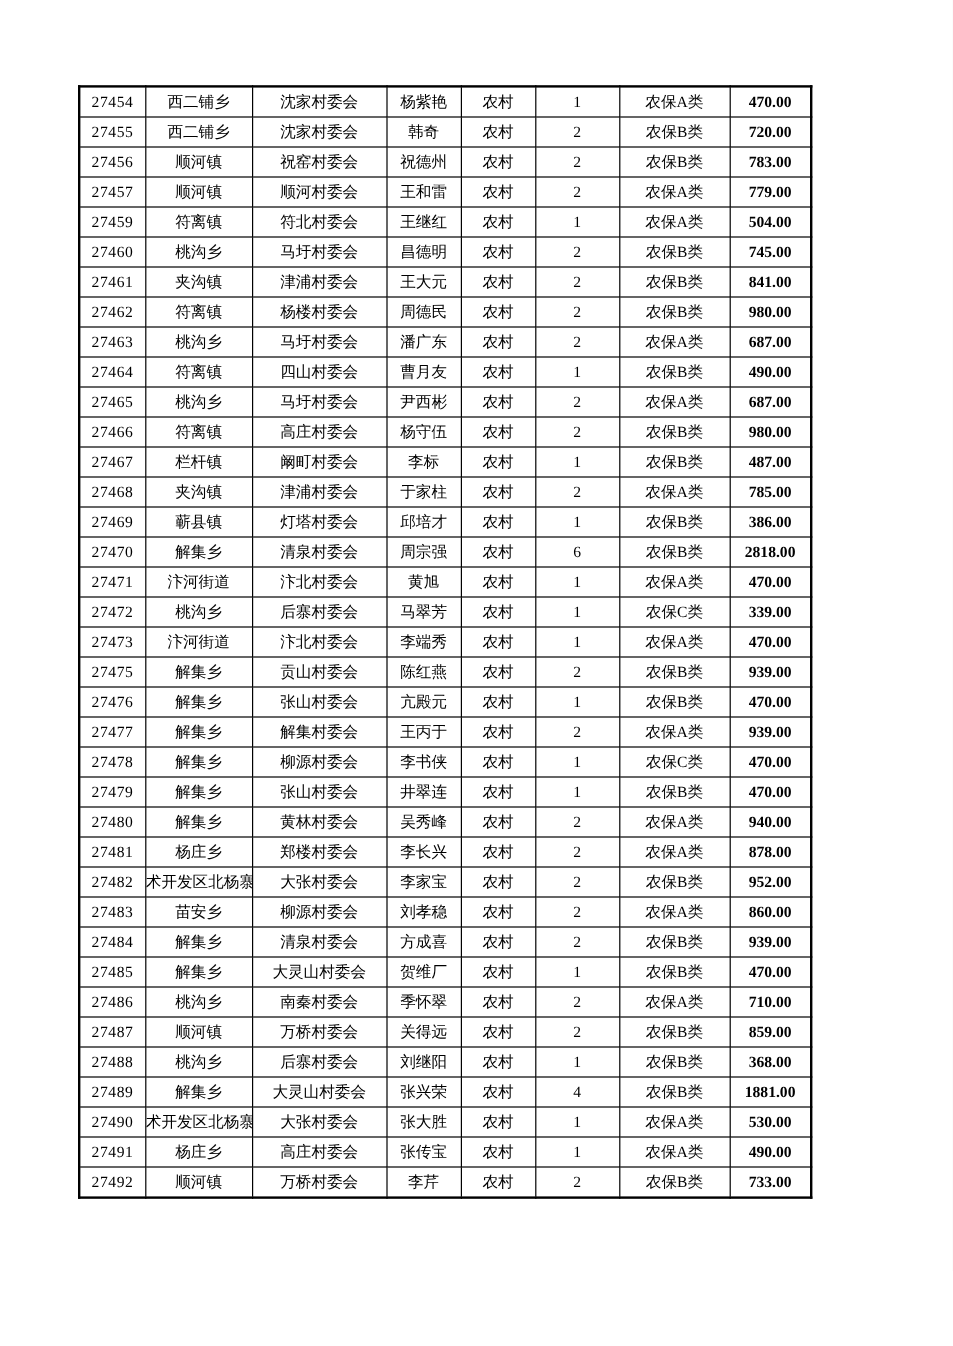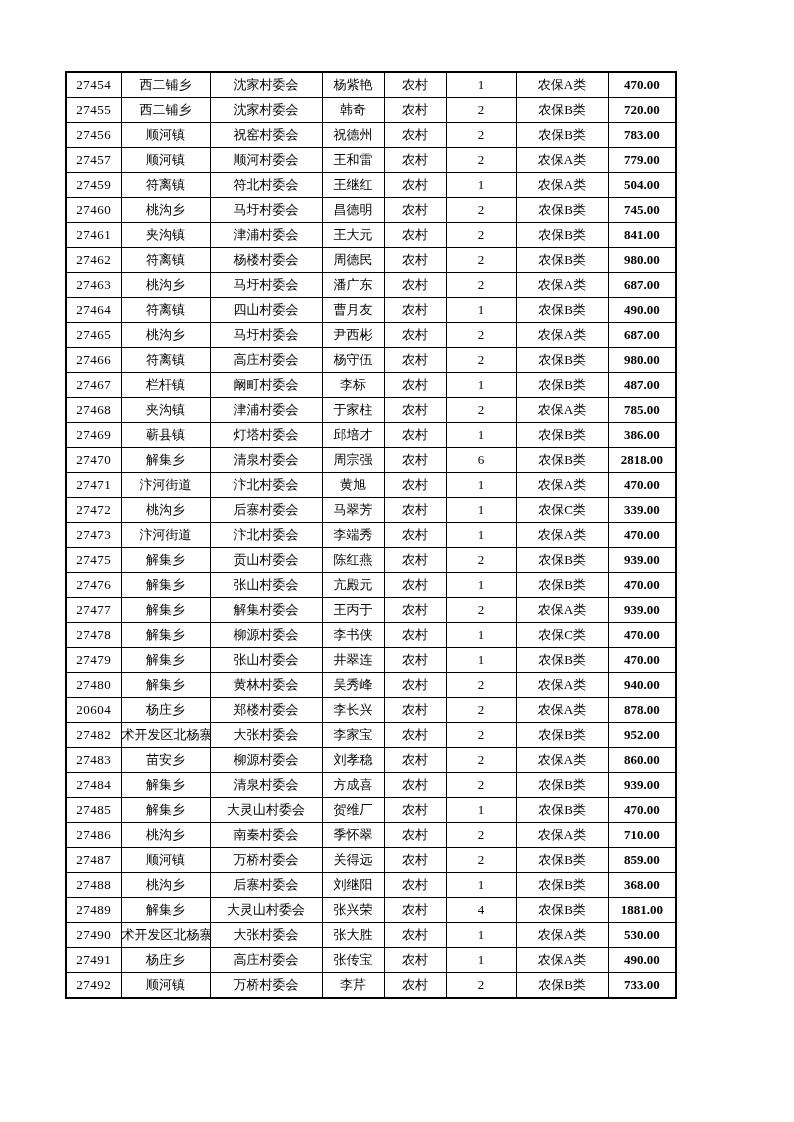--- a/index.html
+++ b/index.html
@@ -330,21 +330,21 @@
     <td class="col-township">解集乡</td>
     <td class="col-village">黄林村委会</td>
     <td class="col-name">吴秀峰</td>
     <td class="col-type">农村</td>
     <td class="col-count">2</td>
     <td class="col-category">农保A类</td>
     <td class="col-amount">940.00</td>
   </tr>
 
   <tr>
-    <td class="col-id">20604</td>
+    <td class="col-id">27481</td>
     <td class="col-township">杨庄乡</td>
     <td class="col-village">郑楼村委会</td>
     <td class="col-name">李长兴</td>
     <td class="col-type">农村</td>
     <td class="col-count">2</td>
     <td class="col-category">农保A类</td>
     <td class="col-amount">878.00</td>
   </tr>
 
   <tr>

